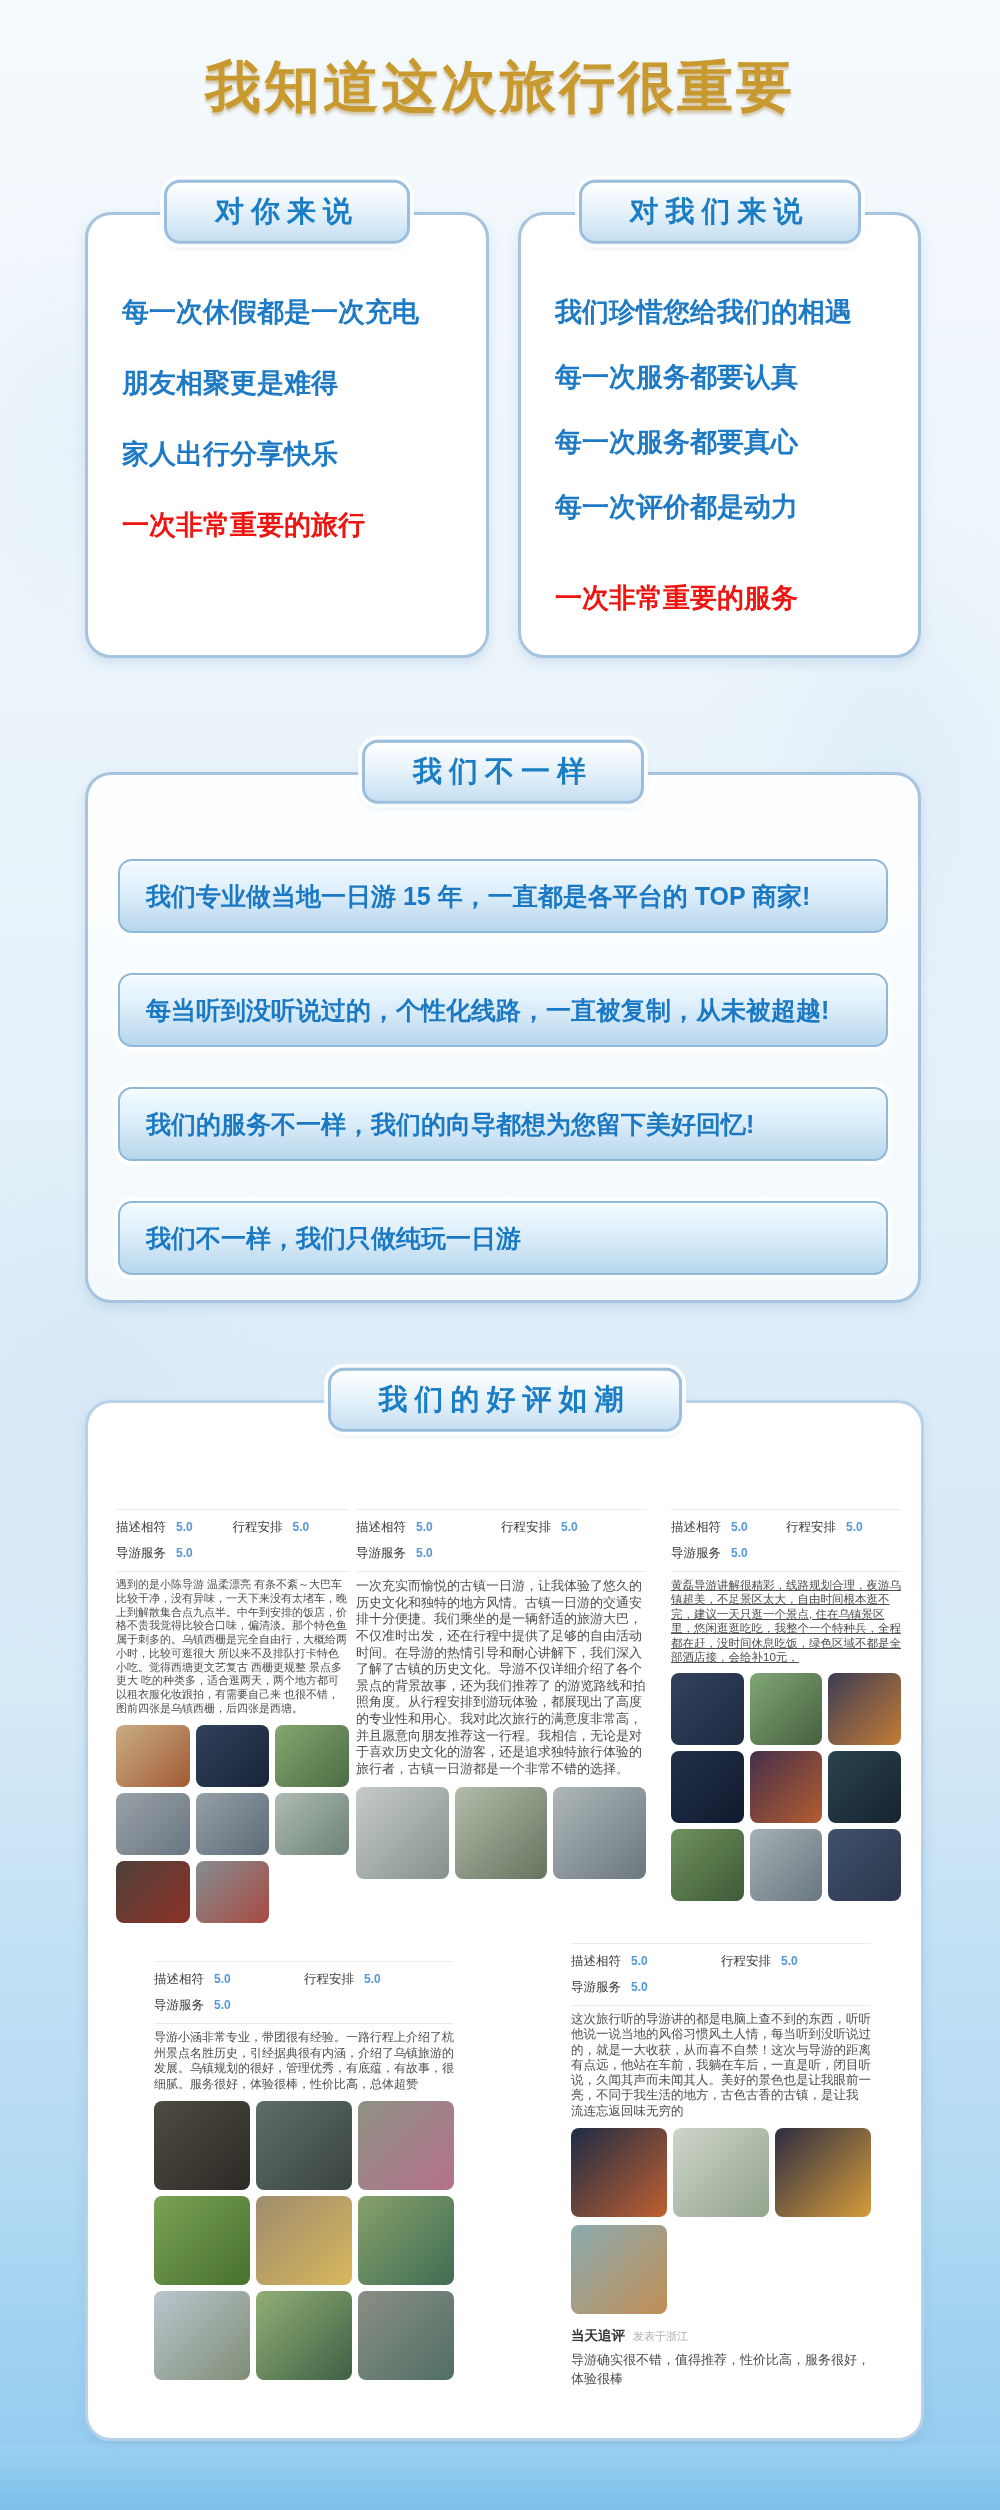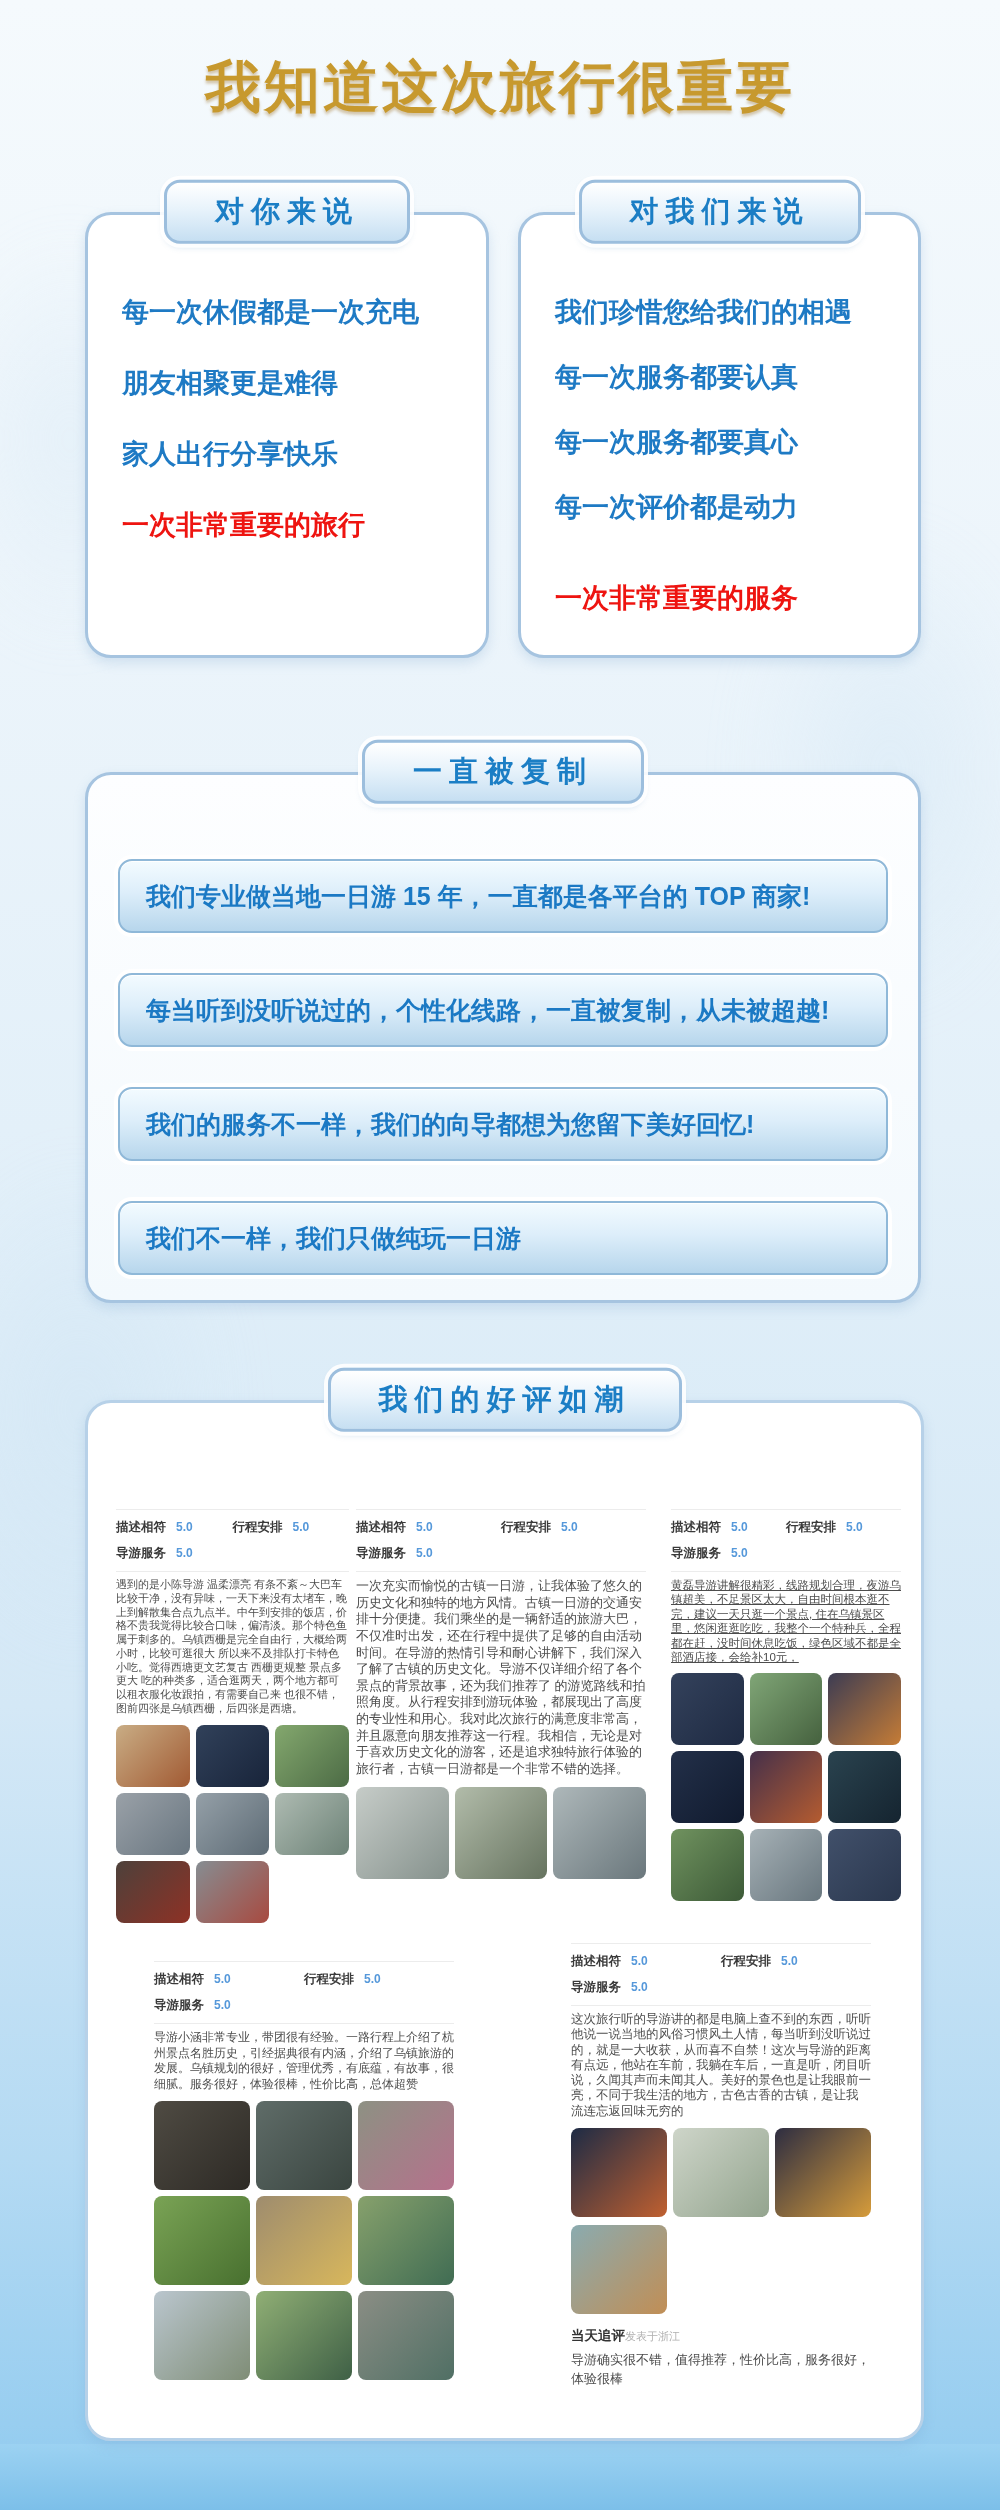--- a/index.html
+++ b/index.html
@@ -54,37 +54,37 @@
   .review{position:absolute;}
   #rev-a{left:28px;top:100px;width:233px;}
   #rev-b{left:268px;top:100px;width:290px;}
   #rev-c{left:583px;top:100px;width:230px;}
   #rev-d{left:66px;top:552px;width:300px;}
   #rev-e{left:483px;top:534px;width:300px;}
   .divider{border-top:1px solid #ececec;margin:6px 0;}
   .ratings{display:grid;grid-template-columns:1fr 1fr;row-gap:9px;padding:3px 0;}
   .rating-pair{display:flex;gap:10px;align-items:baseline;}
   .rating-pair.full{grid-column:1 / span 2;}
-  .rating-label{font-weight:700;color:#3a3a3a;font-size:12.5px;}
+  .rating-label{font-weight:400;color:#3a3a3a;font-size:12.5px;}
   .rating-score{color:#5598da;font-size:12px;font-weight:600;}
   .review-text{color:#4d4d4d;margin-top:4px;}
   #rev-a .review-text{font-size:11px;line-height:1.25;}
   #rev-b .review-text{font-size:13px;line-height:1.28;}
   #rev-c .review-text{font-size:11.5px;line-height:1.25;text-decoration:underline;}
   #rev-d .review-text{font-size:12px;line-height:1.3;}
   #rev-e .review-text{font-size:12.5px;line-height:1.22;}
   .photo-grid{display:grid;grid-template-columns:repeat(3,1fr);gap:6px;margin-top:9px;}
   .photo{border-radius:8px;background:#ccd5dc;}
   #rev-a .photo{height:62px;}
   #rev-b .photo{height:92px;}
   #rev-c .photo{height:72px;}
   #rev-d .photo{height:89px;}
   #rev-e .photo{height:89px;}
   .followup-photo{width:96px;height:90px;border-radius:8px;margin-top:8px;}
-  .followup-head{margin-top:13px;display:flex;align-items:baseline;gap:0;}
+  .followup-head{margin-top:13px;display:flex;align-items:baseline;gap:8px;}
   .followup-label{font-weight:700;color:#333;font-size:13.5px;}
   .followup-meta{color:#b0b0b0;font-size:11px;}
   .followup-text{color:#4d4d4d;font-size:13px;line-height:1.5;margin-top:5px;}
 </style>
 </head>
 <body>
 
 <div id="page">
   <div class="bg-blob" id="blob1"></div>
   <div class="bg-blob" id="blob2"></div>
@@ -108,21 +108,21 @@
     <div class="card-lines">
       <div class="card-line">我们珍惜您给我们的相遇</div>
       <div class="card-line">每一次服务都要认真</div>
       <div class="card-line">每一次服务都要真心</div>
       <div class="card-line">每一次评价都是动力</div>
       <div class="card-line red">一次非常重要的服务</div>
     </div>
   </div>
 
   <div class="card" id="section-diff">
-    <div class="pill">一直被复制</div>
+    <div class="pill">我们不一样</div>
     <div id="diff-rows">
       <div class="feature-row">我们专业做当地一日游 15 年，一直都是各平台的 TOP 商家!</div>
       <div class="feature-row">每当听到没听说过的，个性化线路，一直被复制，从未被超越!</div>
       <div class="feature-row">我们的服务不一样，我们的向导都想为您留下美好回忆!</div>
       <div class="feature-row">我们不一样，我们只做纯玩一日游</div>
     </div>
   </div>
 
   <div class="card" id="section-reviews">
     <div class="pill">我们的好评如潮</div>

